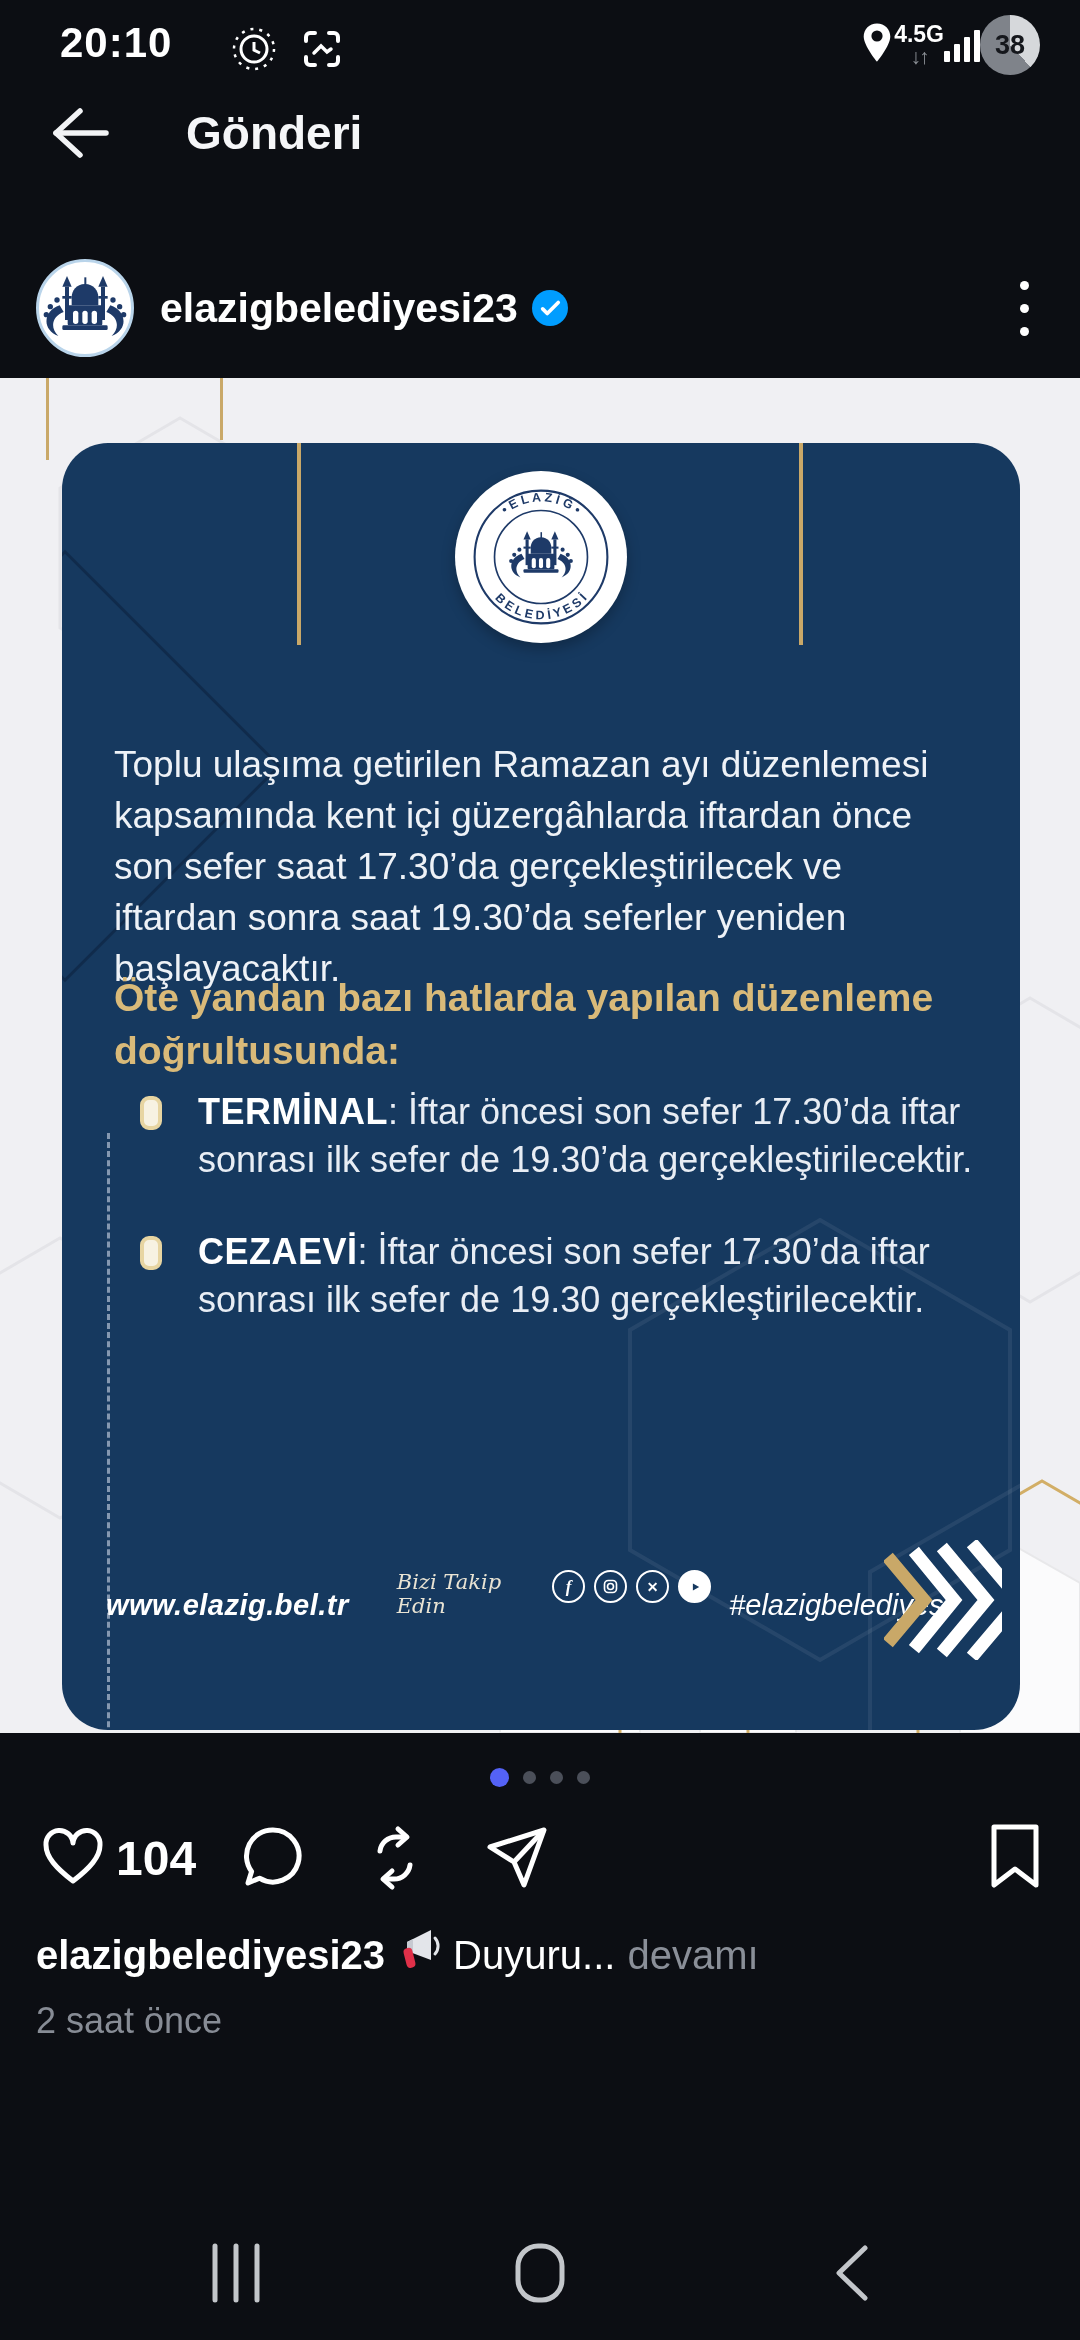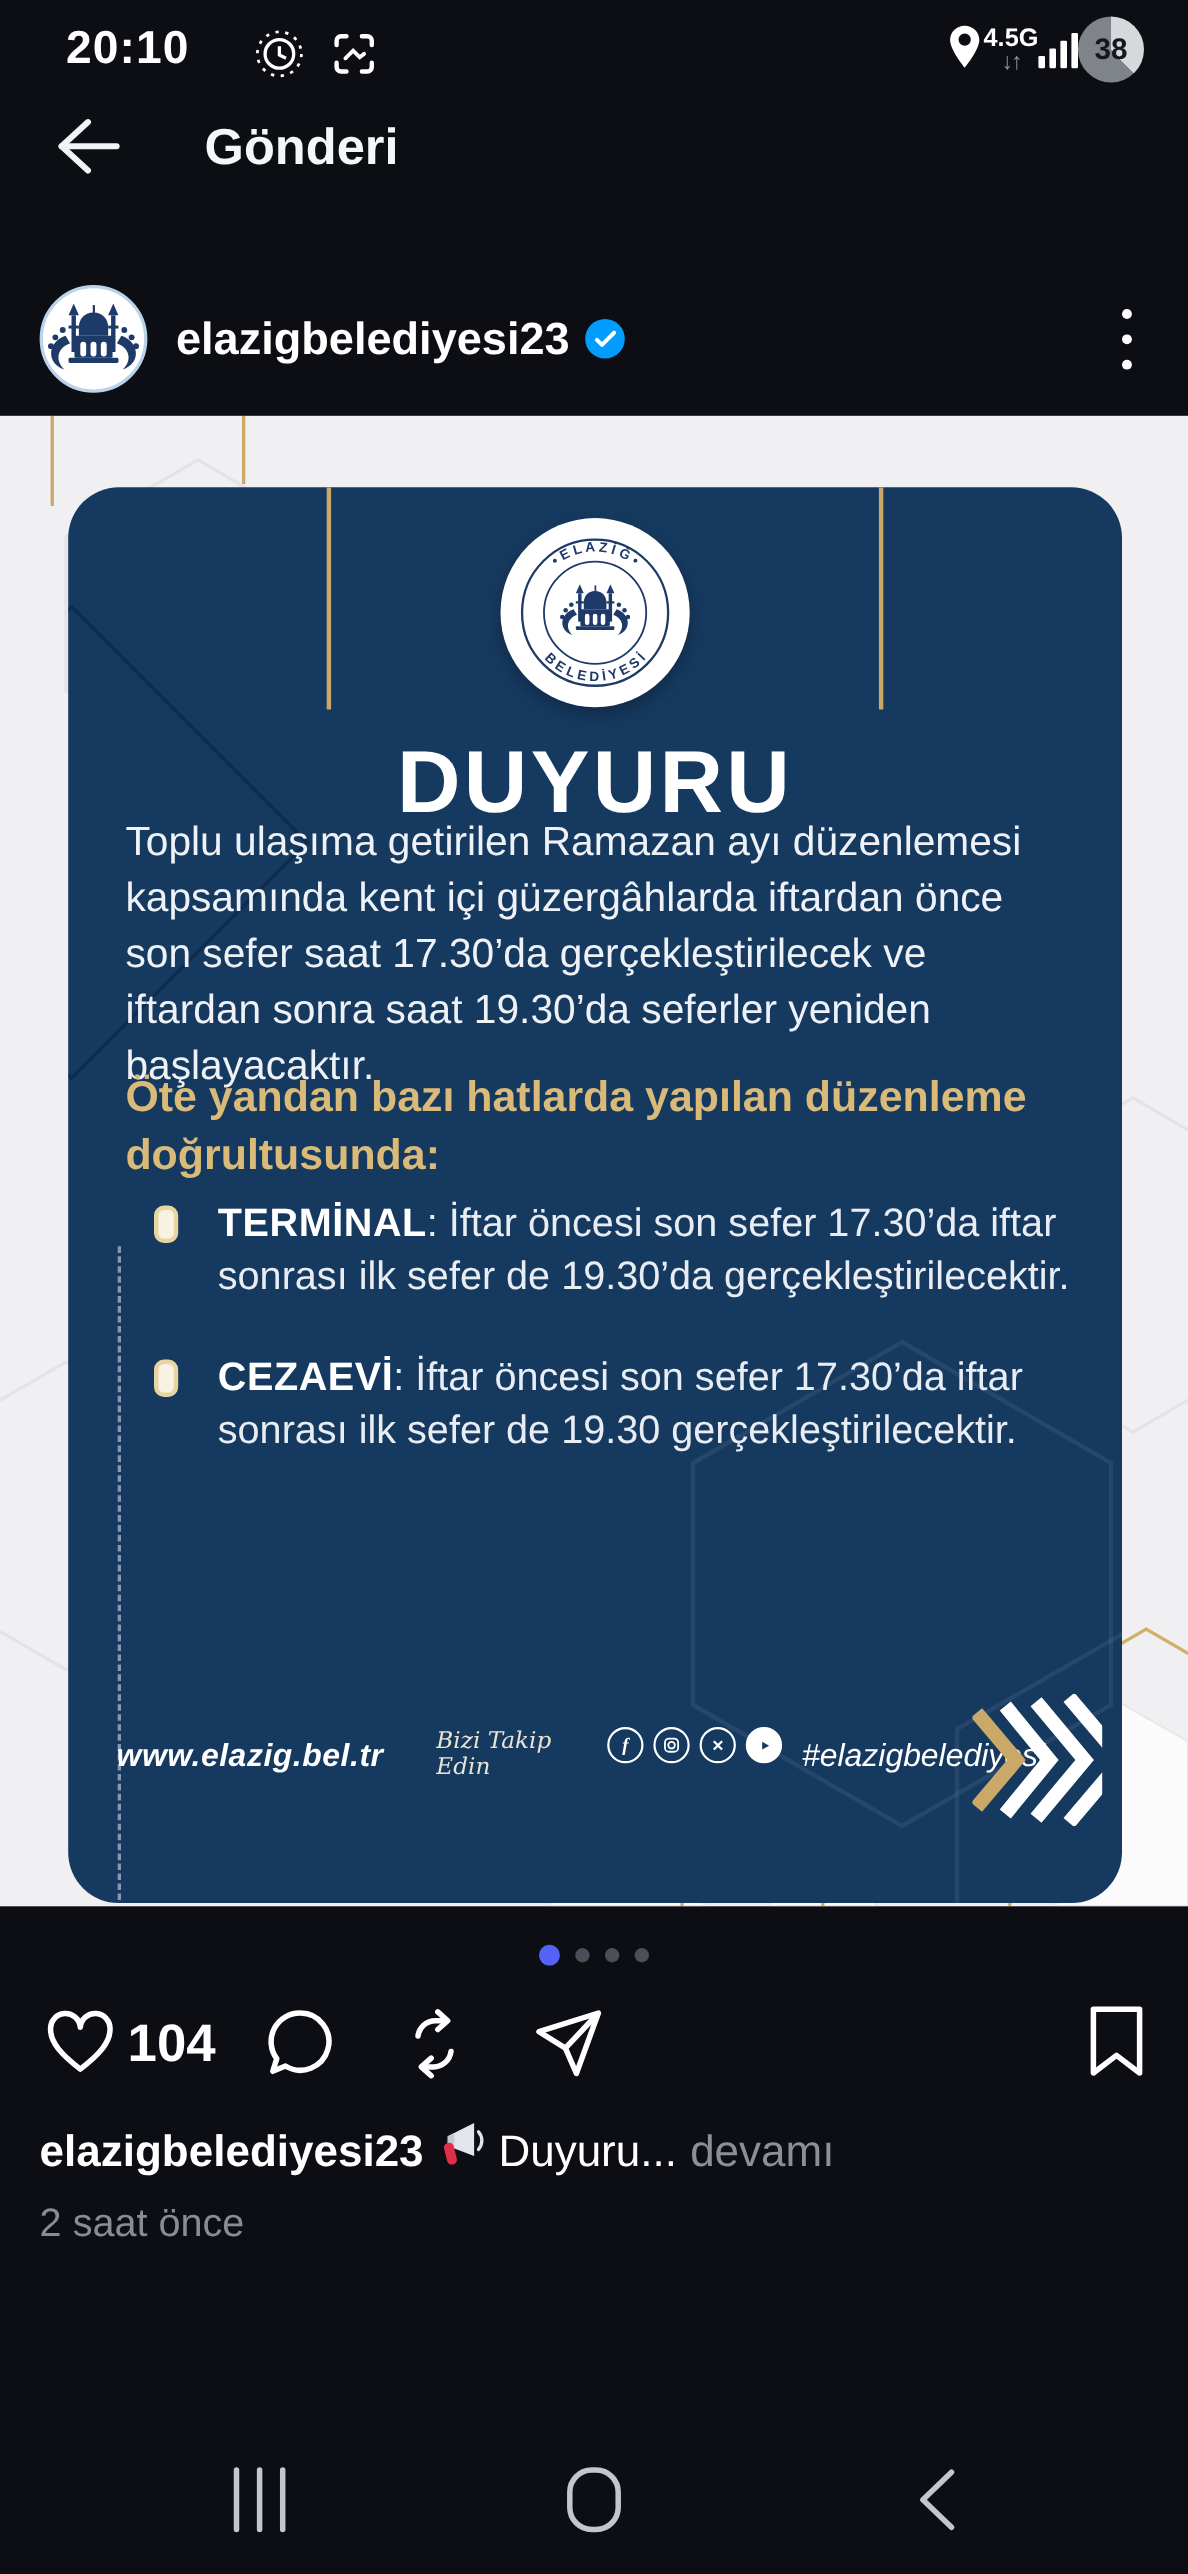--- a/index.html
+++ b/index.html
@@ -54,21 +54,21 @@
     font-size:80px;font-weight:800;letter-spacing:3px;}
   .card-par{left:52px;top:296px;width:854px;color:#eef2f7;font-size:37px;line-height:51px;font-weight:500;}
   .card-sub{left:52px;top:528px;width:854px;color:#d9ba79;font-size:39px;line-height:53px;font-weight:700;}
   .bullets{left:52px;top:645px;width:860px;display:flex;flex-direction:column;gap:44px;}
   .bullet{position:relative;padding-left:84px;color:#e8edf4;font-size:36px;line-height:48px;}
   .bullet .marker{position:absolute;left:26px;top:8px;width:14px;height:26px;border:4px solid #e7d5a2;
     background:#f7f2e2;border-radius:9px;z-index:1;}
   .bullet b{font-weight:700;color:#fff;letter-spacing:.5px;}
   .dash-line{left:45px;top:690px;width:0;height:730px;border-left:3px dashed rgba(225,232,242,.55);}
 
-  .card-footer{left:44px;bottom:108px;width:870px;display:flex;align-items:center;}
+  .card-footer{left:44px;bottom:108px;width:870px;display:flex;align-items:flex-end;}
   .site{color:#fff;font-size:29px;font-weight:700;font-style:italic;letter-spacing:.5px;}
   .follow-blk{margin-left:42px;display:flex;flex-direction:row;align-items:flex-start;}
   .follow-lbl{color:#e9e4d4;font-size:21px;font-style:italic;font-family:"DejaVu Serif",serif;margin-bottom:4px;margin-left:6px;}
   .soc-row{display:flex;gap:9px;align-items:center;}
   .soc{width:29px;height:29px;border-radius:50%;border:2px solid #fff;color:#fff;
     display:flex;align-items:center;justify-content:center;font-size:17px;font-weight:700;}
   .soc.fill{background:#fff;border-color:#fff;}
   .hashtag{margin-left:18px;color:#fff;font-size:29px;font-style:italic;font-weight:500;}
   .foot-line{margin-left:26px;flex:1;height:3px;background:#e9edf2;border-radius:2px;}
   .chevrons{right:18px;bottom:70px;}
@@ -246,21 +246,20 @@
         </text>
         <text font-family="Liberation Sans, sans-serif" font-size="15" font-weight="700" fill="#1e3a68">
           <textPath href="#arcB" startOffset="50%" text-anchor="middle">B E L E D İ Y E S İ</textPath>
         </text>
         <g transform="translate(100 98) scale(0.62) translate(-100 -95)">
             <use href="#emblem"></use>
           </g>
       </svg>
     </div>
 
-    <div class="abs card-title">DUYURU</div>
     <div class="abs card-par">Toplu ulaşıma getirilen Ramazan ayı düzenlemesi kapsamında kent içi güzergâhlarda iftardan önce son sefer saat 17.30’da gerçekleştirilecek ve iftardan sonra saat 19.30’da seferler yeniden başlayacaktır.</div>
     <div class="abs card-sub">Öte yandan bazı hatlarda yapılan düzenleme doğrultusunda:</div>
 
     <div class="abs dash-line"></div>
     <div class="abs bullets">
       <div class="bullet">
         <span class="marker"></span>
         <b>TERMİNAL</b><span>: İftar öncesi son sefer 17.30’da iftar sonrası ilk sefer de  19.30’da gerçekleştirilecektir.</span>
       </div>
       <div class="bullet">

